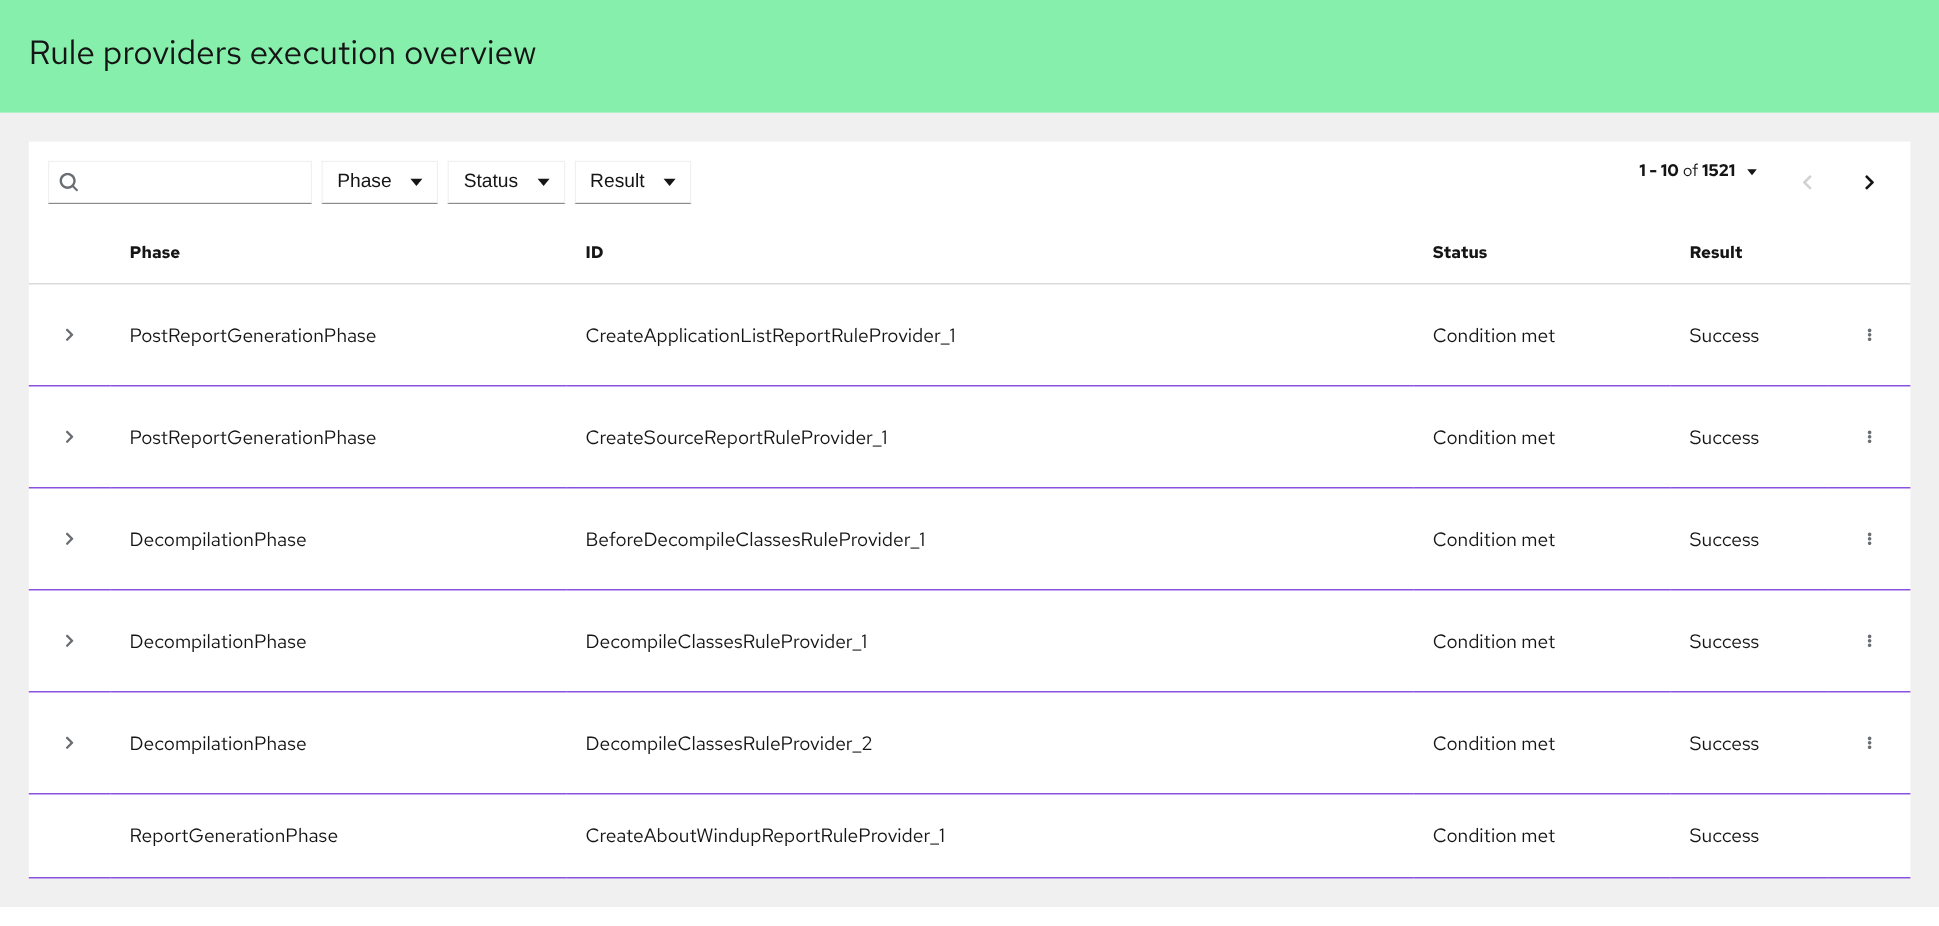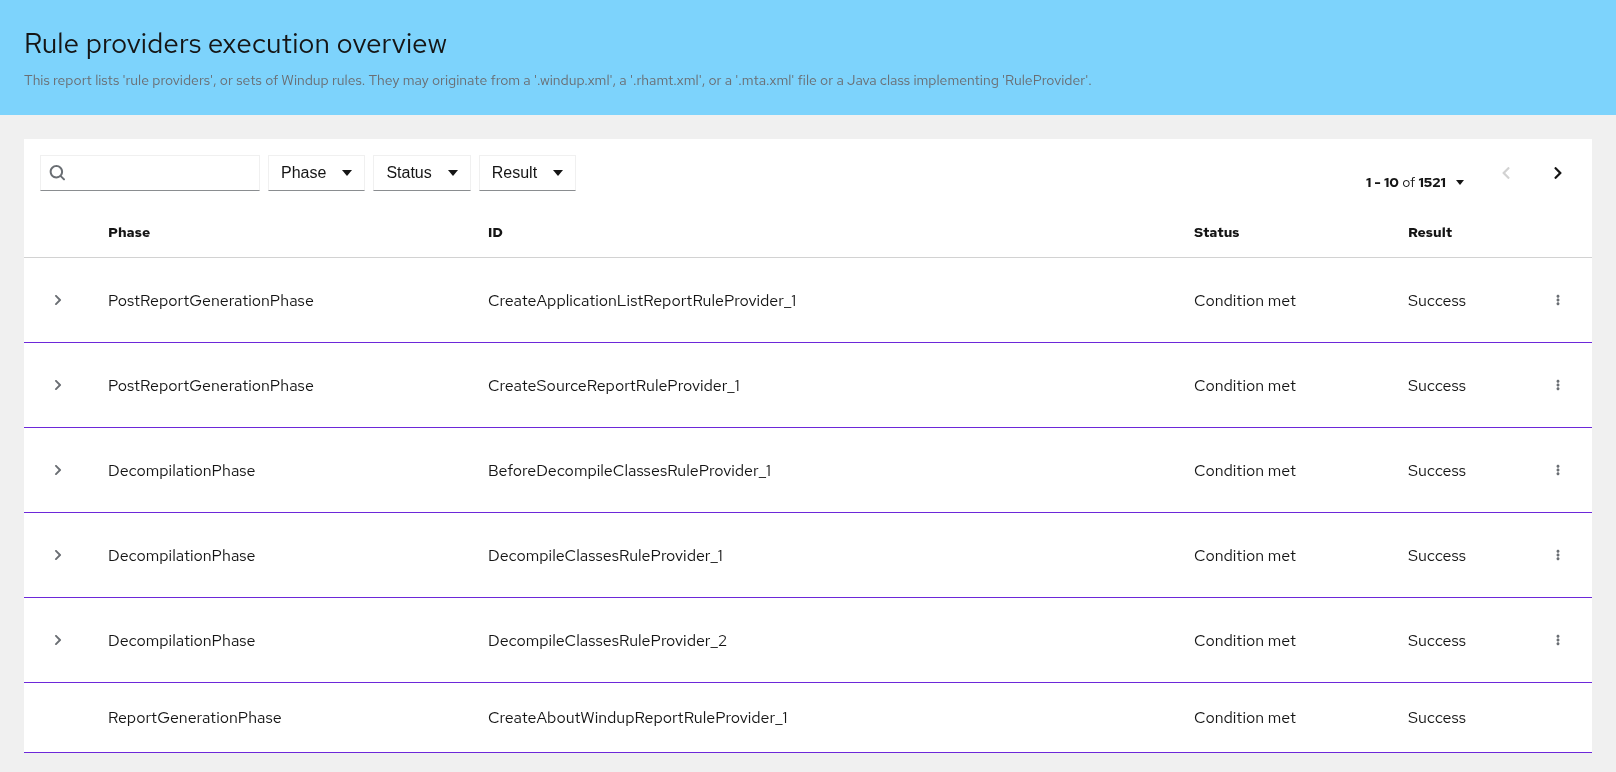--- a/index.html
+++ b/index.html
@@ -1,35 +1,35 @@
 <!DOCTYPE html>
 <html><head>
 <meta charset="utf-8">
 <style>
   * { box-sizing: border-box; margin: 0; padding: 0; }
   body { font-family: "Red Hat Text", "Helvetica Neue", Arial, sans-serif; background: #fff; color: #151515; font-size: 16px; }
   
-  .header-section { padding: 24px 24px 24px 24px; background: #7dd3fc; }
+  .header-section { padding: 24px 24px 24px 24px; background: #86efac; }
   .page-title { font-size: 28px; font-weight: 400; color: #151515; margin-bottom: 8px; }
   .page-description { font-size: 14px; color: #6a6e73; line-height: 1.5; }
   
   .content-bg { background: #f0f0f0; padding: 24px; }
   .content-card { background: #fff; }
   
   .toolbar { padding: 16px 16px; display: flex; align-items: center; justify-content: space-between; }
   .toolbar-left { display: flex; align-items: center; gap: 8px; }
   
   .search-wrap { position: relative; display: inline-flex; align-items: center; border: 1px solid #f0f0f0; border-bottom: 1px solid #8a8d90; background: #fff; height: 36px; width: 220px; }
   .search-wrap .search-icon { position: absolute; left: 8px; width: 16px; height: 16px; color: #6a6e73; }
   .search-wrap input { border: none; outline: none; height: 100%; width: 100%; padding-left: 32px; padding-right: 8px; font-size: 16px; background: transparent; }
   
   .filter-btn { display: inline-flex; align-items: center; justify-content: space-between; height: 36px; padding: 0 12px; border: 1px solid #f0f0f0; border-bottom: 1px solid #8a8d90; background: #fff; cursor: pointer; font-size: 16px; color: #151515; gap: 16px; }
   .filter-btn .caret { width: 0; height: 0; border-left: 5px solid transparent; border-right: 5px solid transparent; border-top: 6px solid #151515; }
   
-  .toolbar-right { display: flex; align-items: flex-end; gap: 24px; }
+  .toolbar-right { display: flex; align-items: flex-start; gap: 24px; }
   .pagination-label { font-size: 14px; color: #151515; display: inline-flex; align-items: center; gap: 8px; cursor: pointer; }
   .pagination-label b { font-weight: 700; }
   .pagination-label .of { font-weight: 400; }
   .pagination-label .caret-sm { width: 0; height: 0; border-left: 4px solid transparent; border-right: 4px solid transparent; border-top: 5px solid #151515; margin-left:2px;}
   .page-nav { display: flex; align-items: center; gap: 16px; }
   .nav-btn { width: 36px; height: 36px; display: inline-flex; align-items: center; justify-content: center; background: transparent; border: none; cursor: pointer; color: #151515; }
   .nav-btn.disabled { color: #d2d2d2; cursor: default; }
   .nav-btn svg { width: 12px; height: 14px; }
   
   .table { width: 100%; border-collapse: collapse; }
@@ -50,21 +50,20 @@
   .kebab-btn svg { width: 4px; height: 18px; }
   
   th.col-expand, td.col-expand { padding-left: 16px; padding-right: 0; }
   th.col-actions, td.col-actions { padding-right: 16px; padding-left:0; text-align: right; }
 </style>
 </head>
 <body>
 
 <div class="header-section">
   <h1 class="page-title">Rule providers execution overview</h1>
-  <p class="page-description">This report lists 'rule providers', or sets of Windup rules. They may originate from a '.windup.xml', a '.rhamt.xml', or a '.mta.xml' file or a Java class implementing 'RuleProvider'.</p>
 </div>
 
 <div class="content-bg">
   <div class="content-card">
     <div class="toolbar">
       <div class="toolbar-left">
         <div class="search-wrap">
           <svg class="search-icon" viewBox="0 0 512 512" fill="currentColor">
               <path d="M505 442.7L405.3 343c28.4-34.9 45.5-79.4 45.5-128C450.8 96.5 354.3 0 236.1 0S21.4 96.5 21.4 214.9s96.5 214.9 214.7 214.9c48.6 0 93.1-17.1 128-45.5l99.7 99.7c4.5 4.5 10.6 7 16.9 7s12.3-2.5 16.9-7l7.4-7.4c9.4-9.3 9.4-24.5 0-33.9zM236.1 365.7c-83.1 0-150.7-67.6-150.7-150.8S153 64.2 236.1 64.2s150.7 67.6 150.7 150.8-67.6 150.7-150.7 150.7z"></path>
             </svg>

